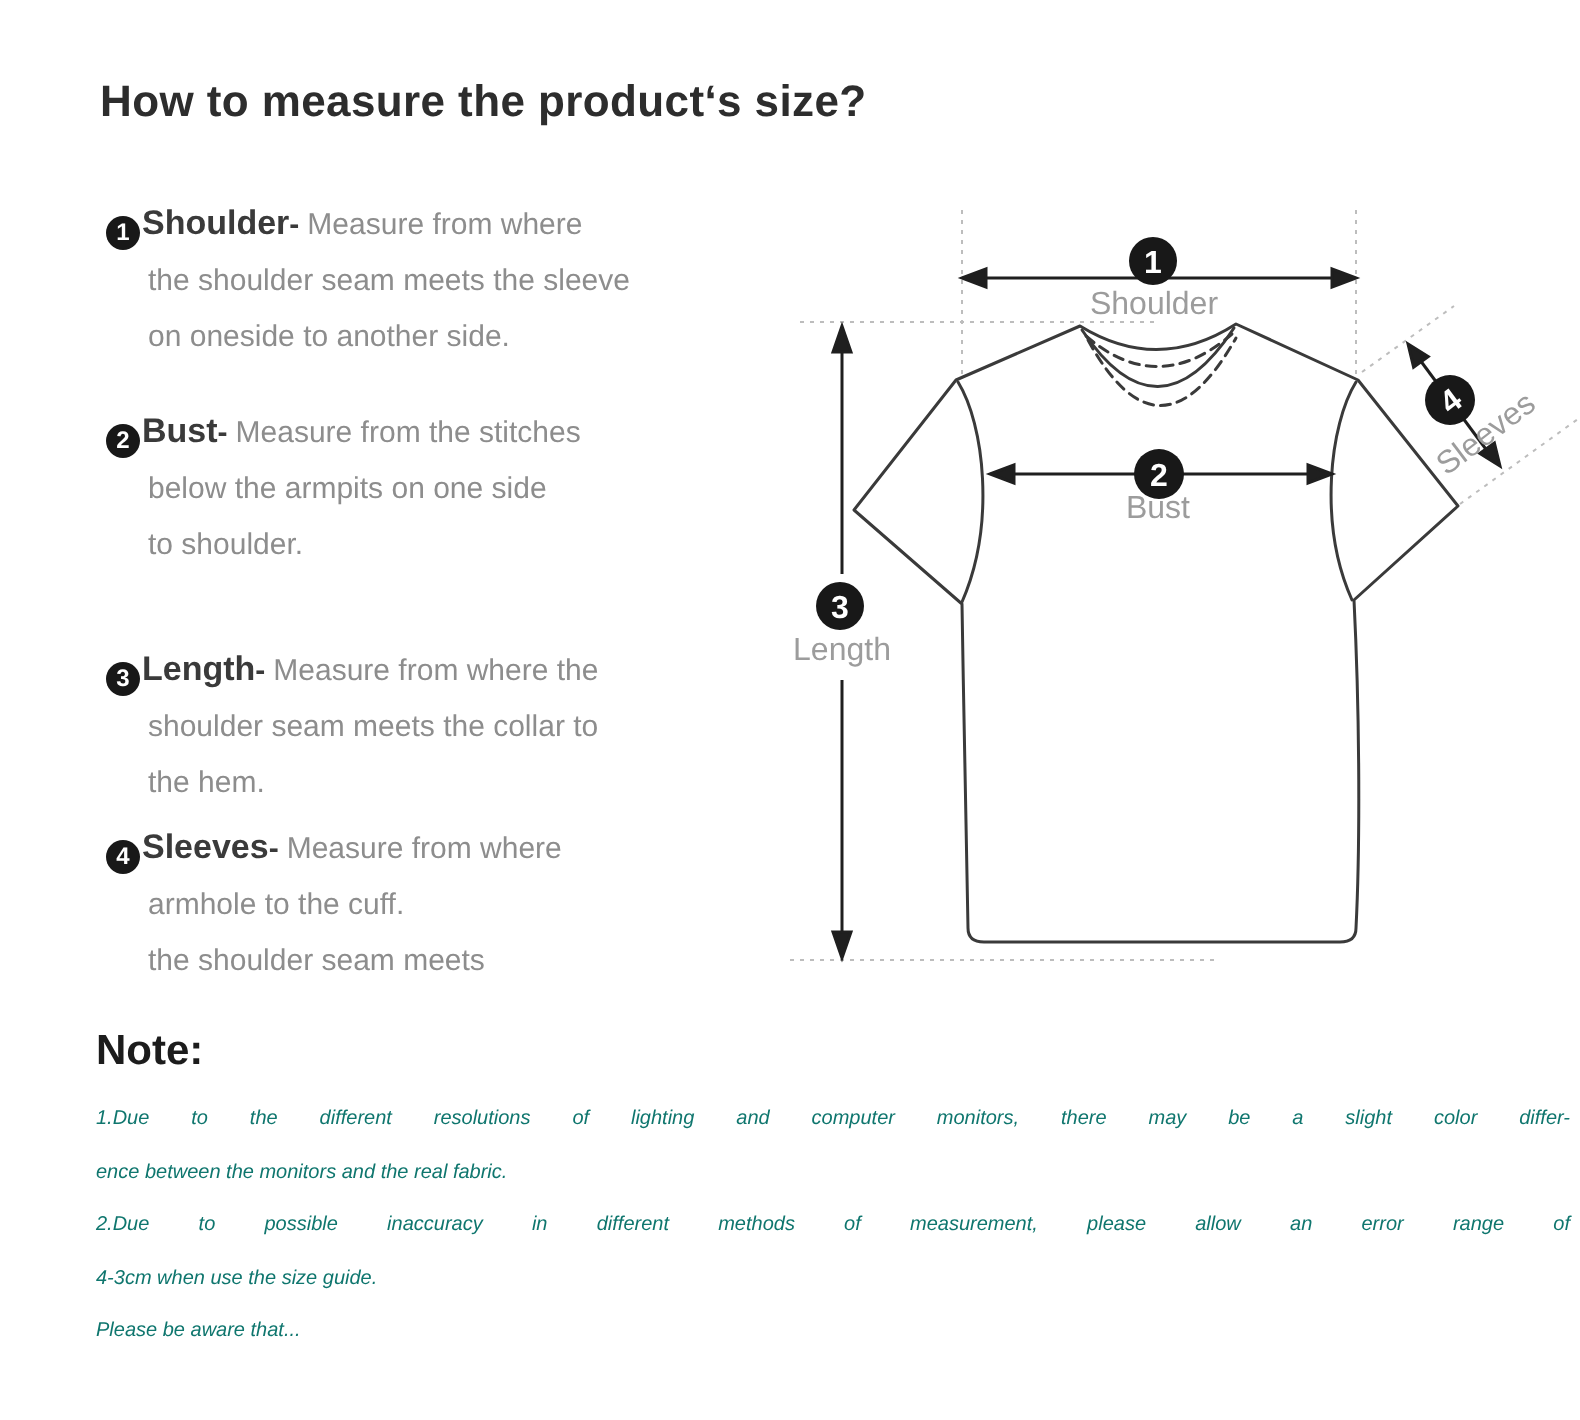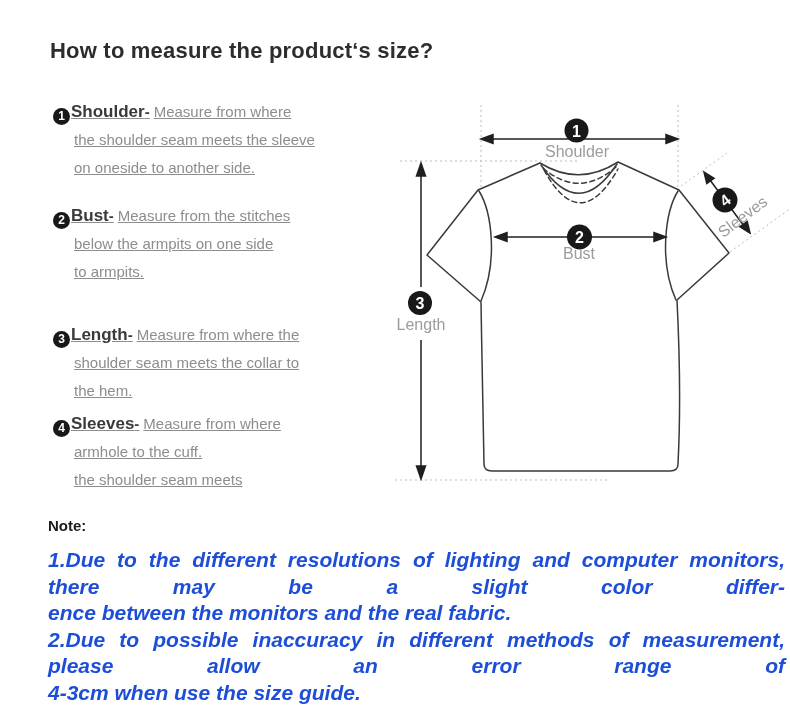--- a/index.html
+++ b/index.html
@@ -6,32 +6,32 @@
   .page{
     position:relative;width:790px;height:710px;background:#ffffff;overflow:hidden;
     font-family:"Liberation Sans","DejaVu Sans",sans-serif;
     margin-left:20px;
   }
   .title{
     position:absolute;left:30px;top:38px;width:520px;
     font-size:22px;font-weight:700;color:#2d2d2d;letter-spacing:.2px;
   }
   .instr{position:absolute;left:33px;width:315px;font-size:15px;color:#8d8d8d;}
-  .instr .ln{line-height:28px;white-space:nowrap;text-decoration:underline;}
+  .instr .ln{line-height:28px;white-space:nowrap;}
   .instr .cont{padding-left:21px;}
   .badge{
     display:inline-flex;align-items:center;justify-content:center;
     width:17px;height:17px;border-radius:50%;background:#181818;color:#fff;
     font-size:12px;font-weight:700;vertical-align:-3px;margin-right:1px;
   }
   .term{font-size:17px;font-weight:700;color:#3a3a3a;}
   .termdash{font-size:15px;font-weight:700;color:#3a3a3a;margin-right:4px;}
   .note{position:absolute;left:28px;top:514px;width:737px;color:#474747;}
-  .note-head{font-size:15px;font-weight:700;color:#1c1c1c;font-style:normal;line-height:24px;margin-bottom:9px;}
-  .note-line{font-style:italic;font-size:21px;line-height:26.5px;color:#1d4ed8;font-weight:bold;}
+  .note-head{font-size:21px;font-weight:700;color:#1c1c1c;font-style:normal;line-height:24px;margin-bottom:9px;}
+  .note-line{font-style:italic;font-size:10px;line-height:26.5px;color:#0f766e;}
   .note-line.just{text-align:justify;text-align-last:justify;}
   .diagram{position:absolute;left:370px;top:95px;width:420px;height:410px;}
   .diagram text{font-family:"Liberation Sans","DejaVu Sans",sans-serif;}
   .dlabel{fill:#9c9c9c;font-size:16px;}
   .dbadge{fill:#181818;}
   .dbadge-num{fill:#ffffff;font-size:16px;font-weight:700;}
 </style>
 </head>
 <body>
 
@@ -45,21 +45,21 @@
     </div>
     <div class="ln cont">the shoulder seam meets the sleeve</div>
     <div class="ln cont">on oneside to another side.</div>
   </div>
 
   <div class="instr" style="top:202px;">
     <div class="ln">
       <span class="badge">2</span><span class="term">Bust</span><span class="termdash">-</span><span>Measure from the stitches</span>
     </div>
     <div class="ln cont">below the armpits on one side</div>
-    <div class="ln cont">to armpits.</div>
+    <div class="ln cont">to shoulder.</div>
   </div>
 
   <div class="instr" style="top:321px;">
     <div class="ln">
       <span class="badge">3</span><span class="term">Length</span><span class="termdash">-</span><span>Measure from where the</span>
     </div>
     <div class="ln cont">shoulder seam meets the collar to</div>
     <div class="ln cont">the hem.</div>
   </div>
 

